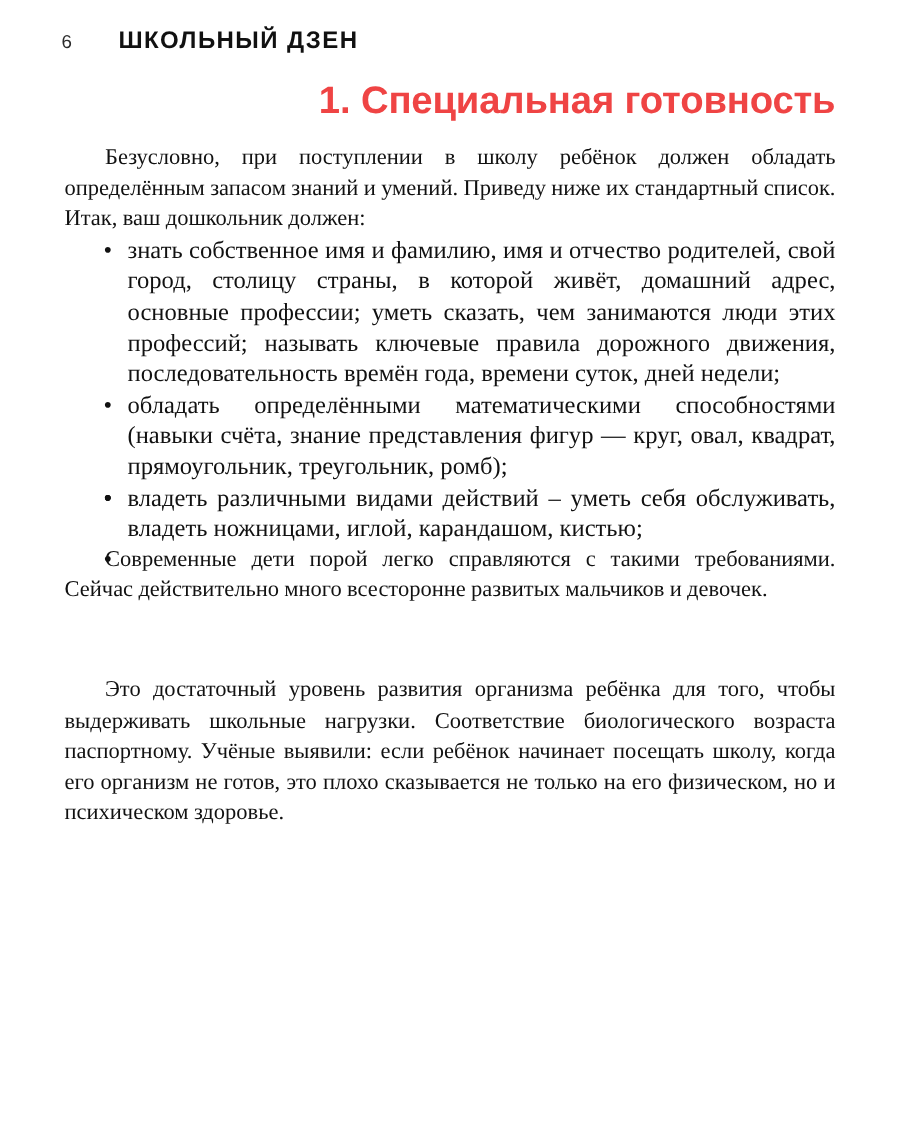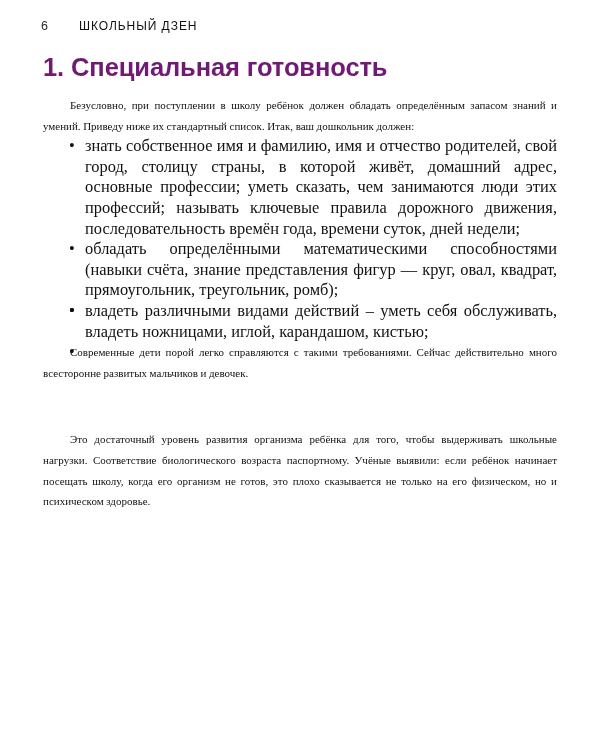--- a/index.html
+++ b/index.html
@@ -38,53 +38,53 @@
   .folio {
     font-family: "Liberation Sans", "DejaVu Sans", sans-serif;
     font-size: 12.5px;
     font-weight: 400;
     color: #2b2b2b;
     width: 38px;
     flex: 0 0 38px;
   }
   .book-title {
     font-family: "Liberation Sans", "DejaVu Sans", sans-serif;
-    font-size: 12px;
-    font-weight: 400;
+    font-size: 16px;
+    font-weight: 700;
     letter-spacing: 0.95px;
     color: #111111;
     white-space: nowrap;
   }
 
   
   .content {
     position: absolute;
     top: 52px;
     left: 43px;
     width: 514px;
   }
 
   h2.section-heading {
     font-family: "Liberation Sans", "DejaVu Sans", sans-serif;
     font-size: 25.5px;
     font-weight: 700;
     letter-spacing: -0.1px;
-    text-align: left;
-    color: #701a75;
+    text-align: right;
+    color: #ef4444;
     margin: 0;
     line-height: 30px;
   }
   h2.heading-one   { margin: 0 0 13px 0; }
   h2.heading-two   { margin: 0 0 12px 0; }
 
   .spacer-before-h2 { height: 46px; }
 
   p.body-text {
     margin: 0;
-    font-size: 11px;
+    font-size: 15px;
     line-height: 20.6px;
     text-align: justify;
     text-indent: 27px;
     hyphens: none;
     word-spacing: -0.2px;
   }
 
   ul.requirements {
     list-style: none;
     margin: 0;

